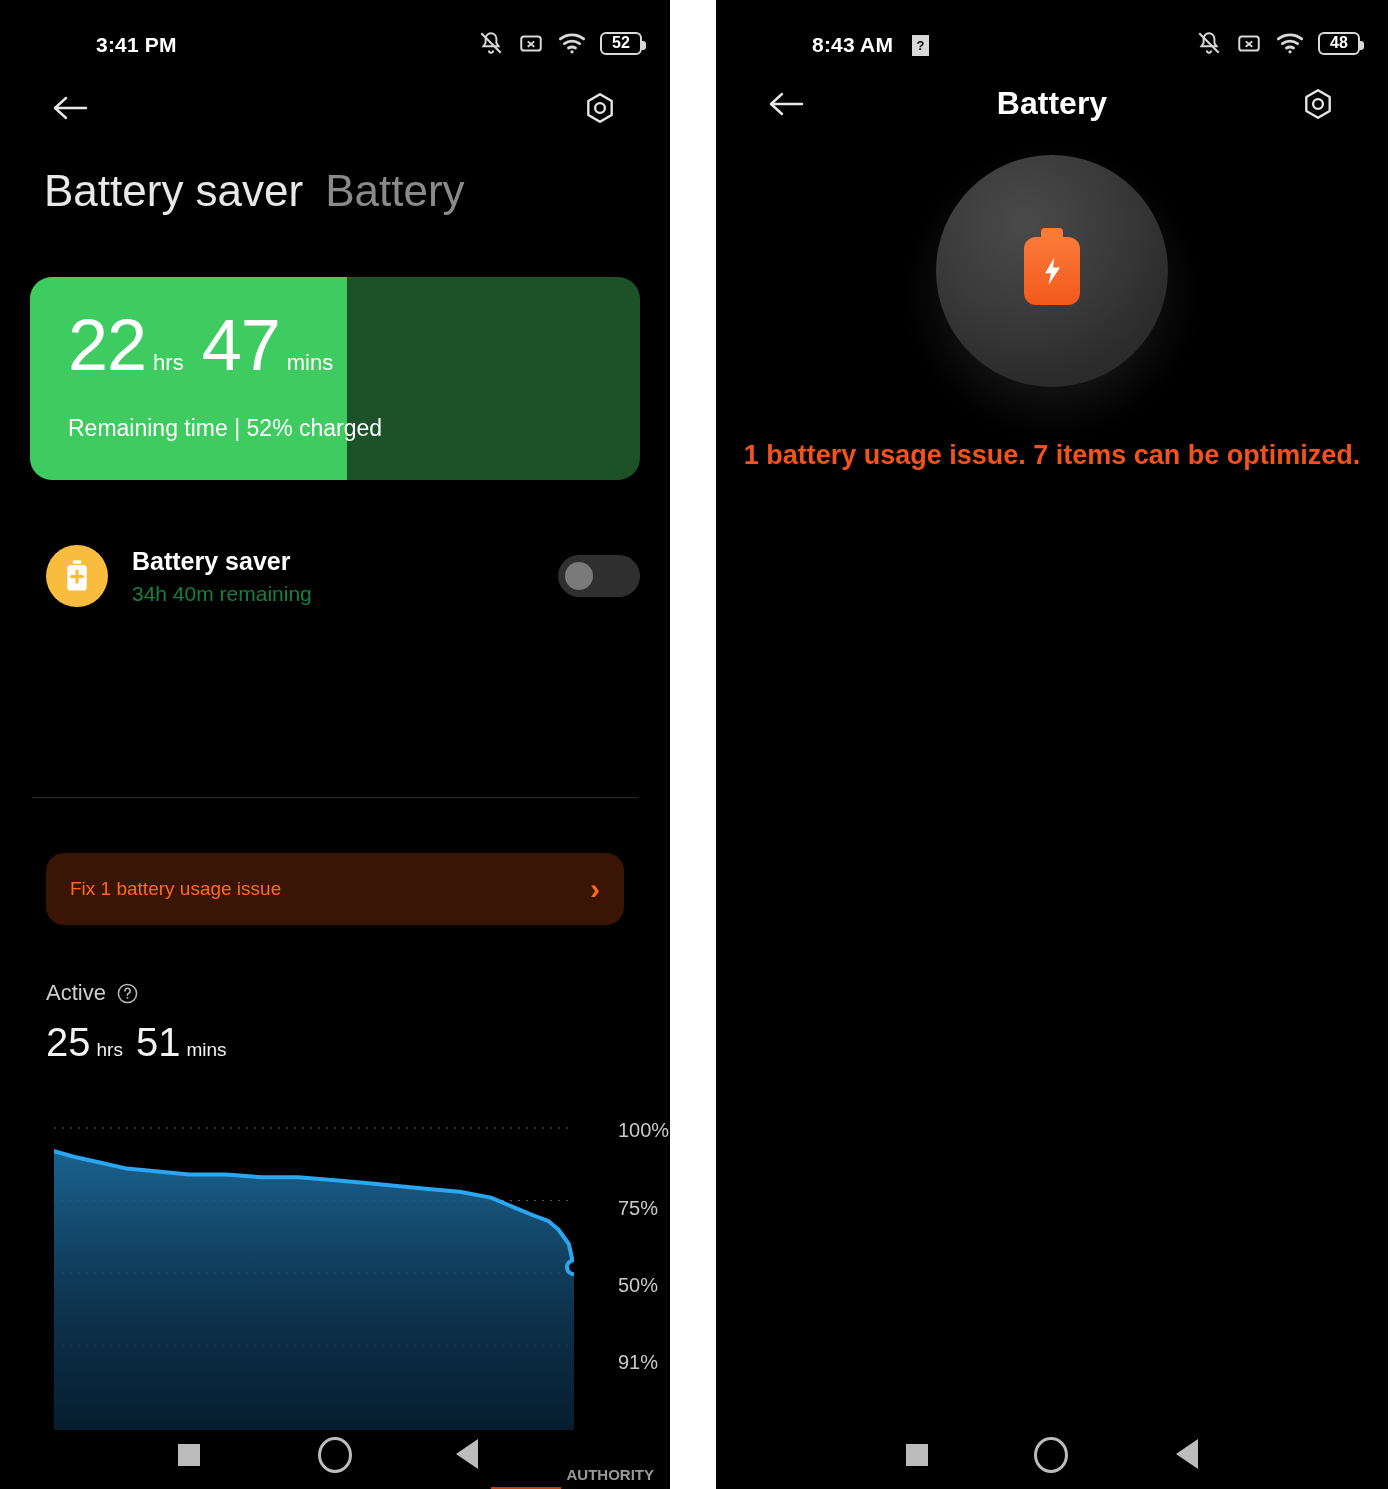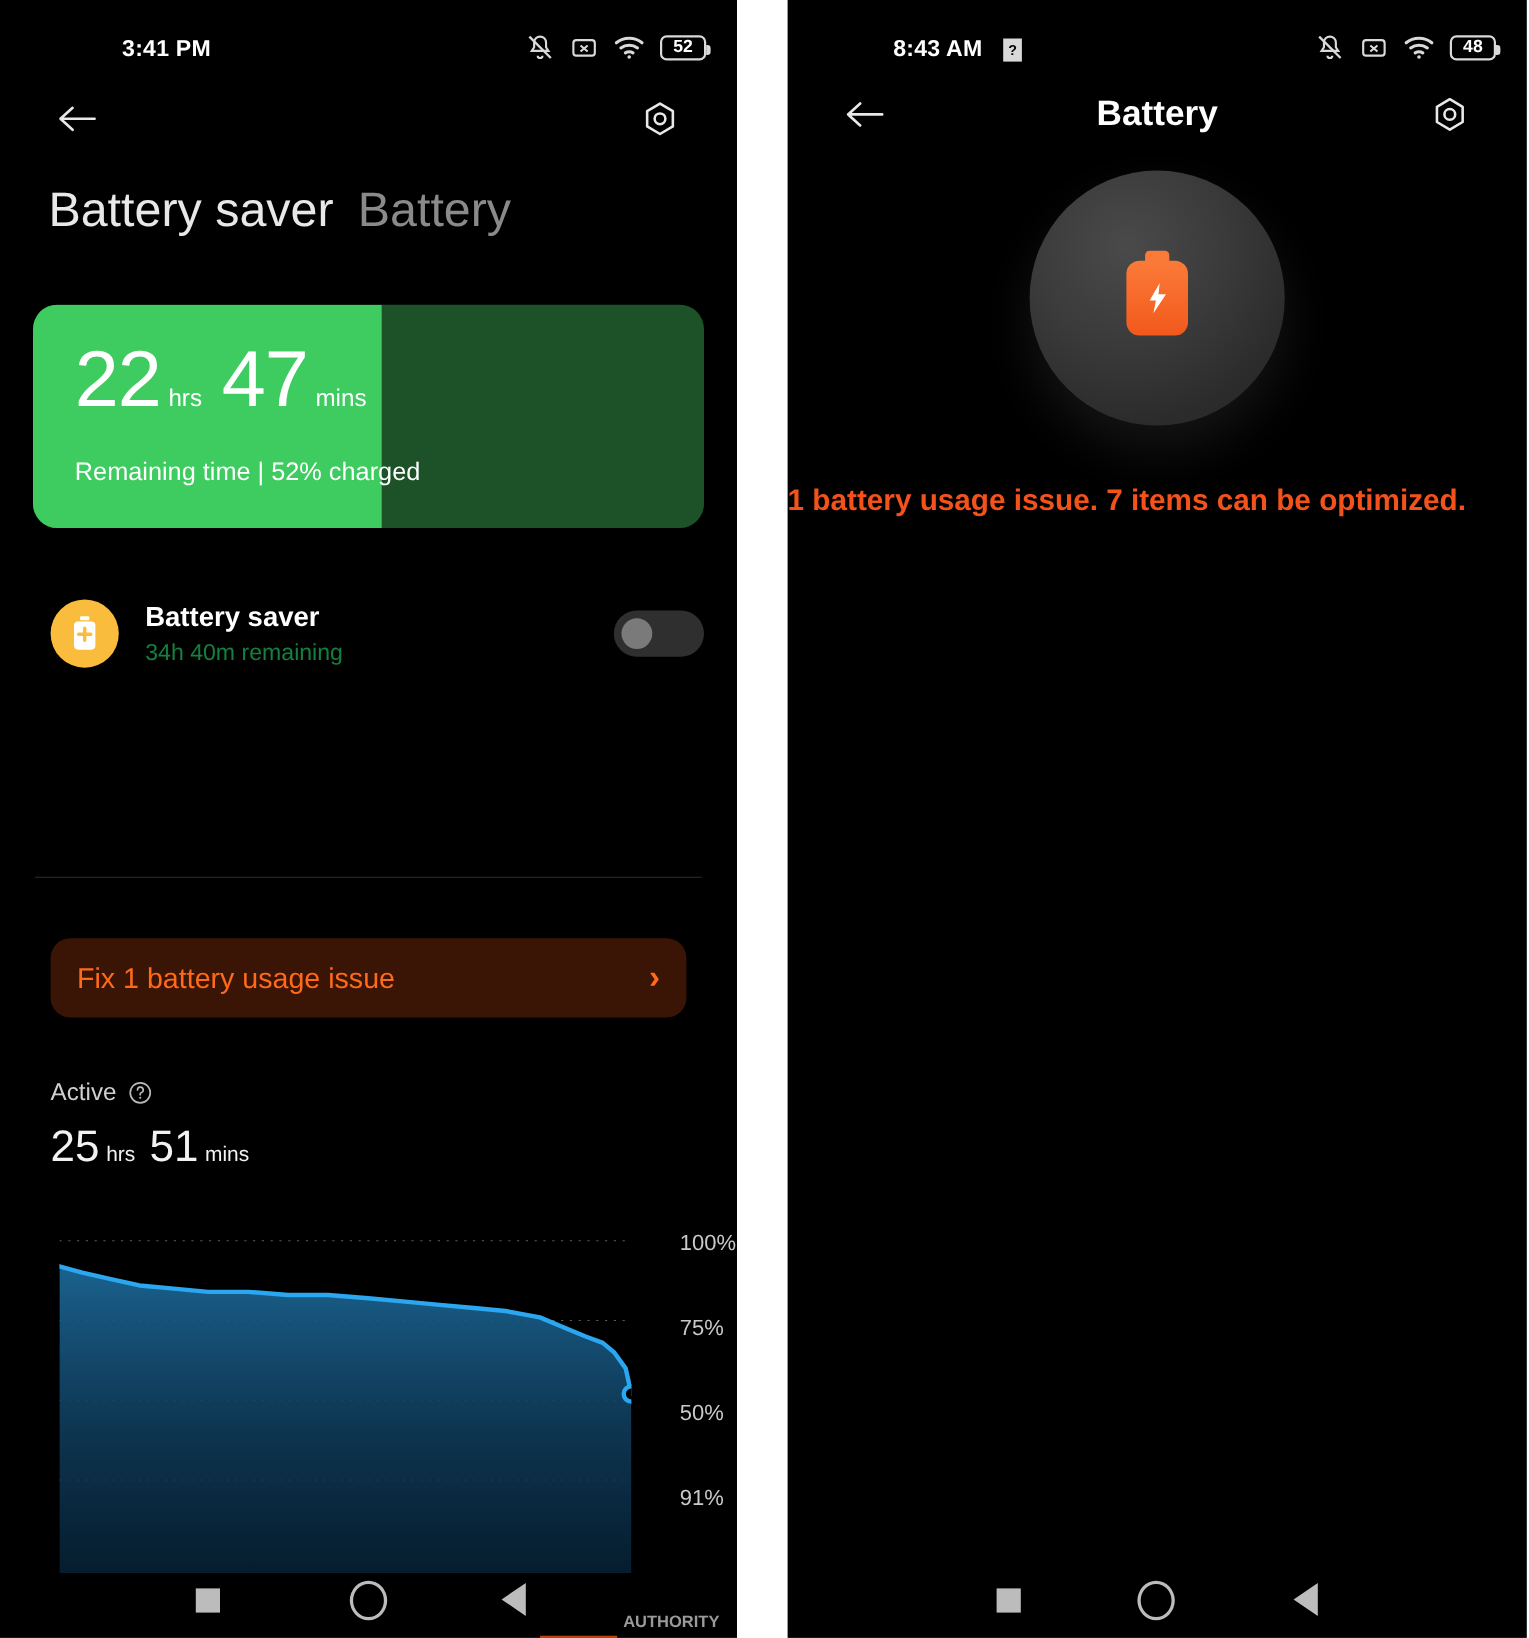--- a/index.html
+++ b/index.html
@@ -24,21 +24,21 @@
     flex: 0 0 670px;
   }
   .phone.right { width: 672px; flex: 0 0 672px; }
 
   
   .statusbar {
     position: absolute; top: 0; left: 0; right: 0; height: 74px;
     display: flex; align-items: center;
   }
   .sb-time {
-    position: absolute; left: 111px; top: 33px;
+    position: absolute; left: 96px; top: 33px;
     color: #ffffff; font-size: 21px; font-weight: bold;
     letter-spacing: 0.2px;
   }
   .sb-glyph {
     position: absolute; top: 35px;
     width: 17px; height: 21px;
     background: #d8d8d8; color: #000;
     font-size: 13px; line-height: 21px; text-align: center;
     font-weight: bold;
   }
@@ -130,21 +130,21 @@
     background: #2a2a2a;
   }
 
   .fixbanner {
     position: absolute; top: 853px; left: 46px; right: 46px;
     height: 72px; border-radius: 18px;
     background: #3a1505;
     display: flex; align-items: center;
     padding: 0 24px;
   }
-  .fixbanner .label { color: #ff6a1a; font-size: 26px; flex: 1 1 auto; }
+  .fixbanner .label { color: #ff6a1a; font-size: 19px; flex: 1 1 auto; }
   .chev { color: #ff6a1a; font-size: 30px; font-weight: bold; }
 
   .active-head {
     position: absolute; top: 980px; left: 46px;
     display: flex; align-items: center; gap: 10px;
   }
   .active-label { color: #cfcfcf; font-size: 22px; }
   .active-time {
     position: absolute; top: 1020px; left: 46px;
     display: flex; align-items: baseline; color: #f2f2f2;
@@ -214,21 +214,21 @@
     display: flex; align-items: center; justify-content: center;
   }
   .orb-bat::before {
     content: ""; position: absolute; top: -9px; left: 50%;
     transform: translateX(-50%);
     width: 22px; height: 10px; border-radius: 4px 4px 0 0;
     background: #fb7a38;
   }
   .issue-line {
     position: absolute; top: 440px; left: 0; right: 0;
-    color: #f4521b;
+    text-align: center; color: #f4521b;
     font-size: 27px; font-weight: bold;
   }
 
   .item {
     position: absolute; left: 766px; right: 36px;
     display: flex; align-items: flex-start;
   }
 
   .cta {
     position: absolute; left: 786px; right: 62px; top: 1288px;

